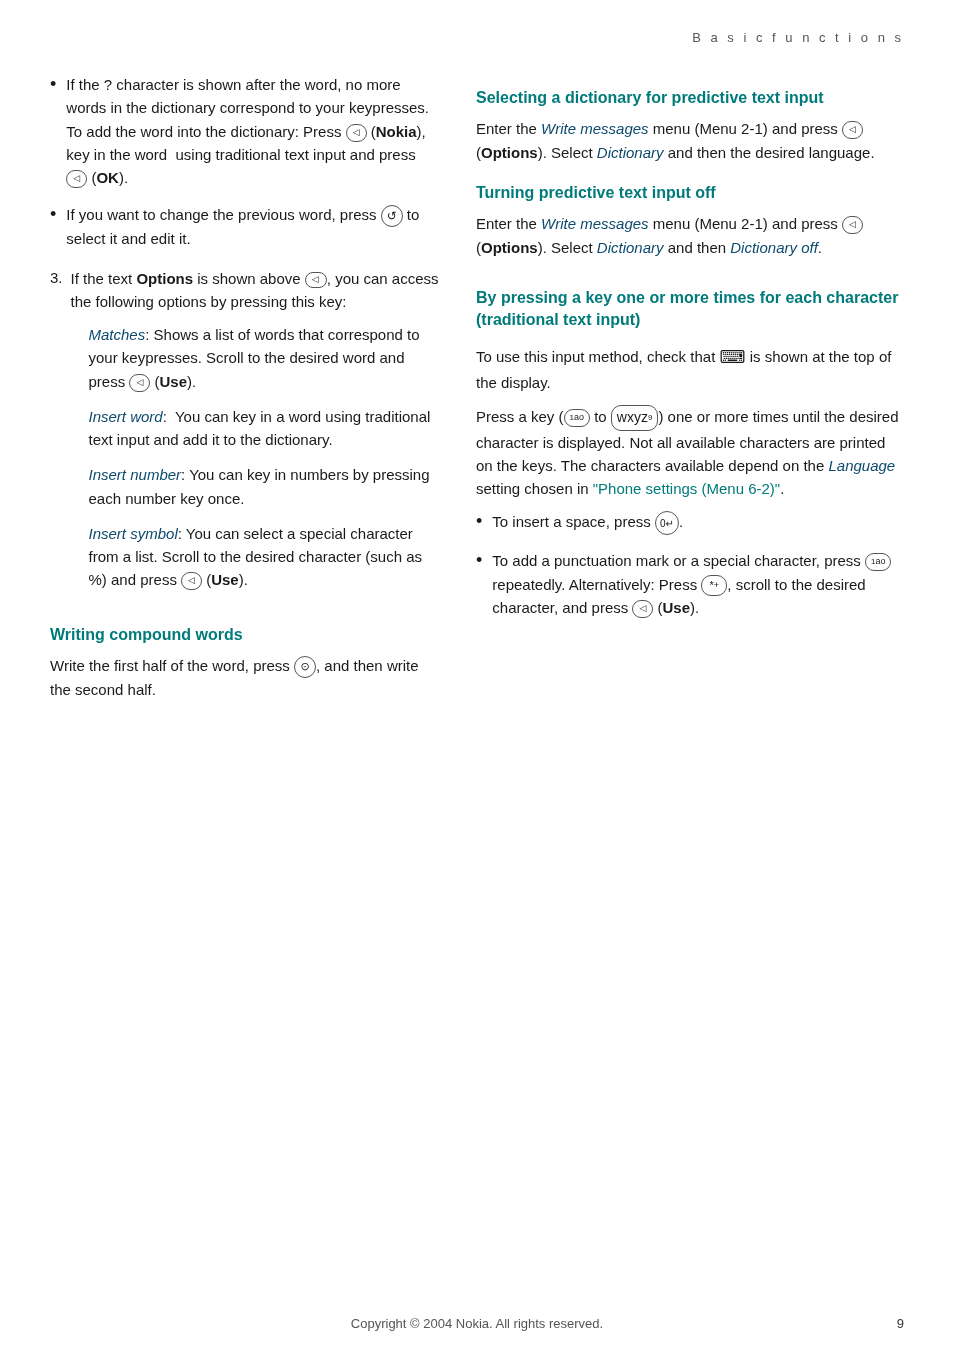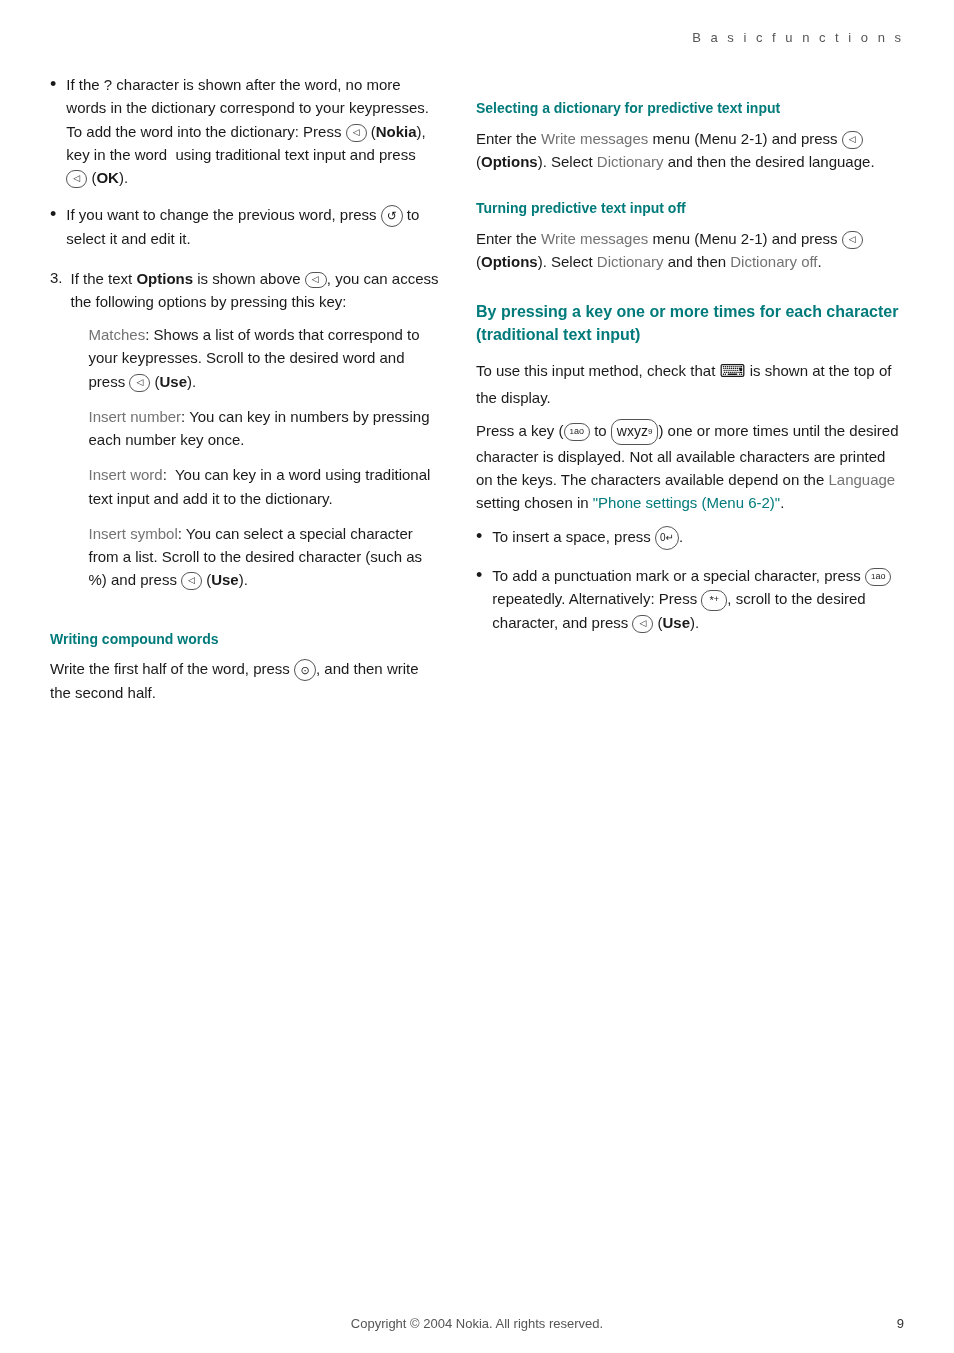--- a/index.html
+++ b/index.html
@@ -76,33 +76,34 @@
     .sub-items {
       margin-left: 18px;
       margin-top: 10px;
     }
     .sub-item {
       margin-bottom: 12px;
       line-height: 1.55;
     }
     .teal-heading {
       color: #007a7a;
-      font-size: 14px;
+      font-size: 16px;
       font-weight: bold;
       line-height: 1.4;
       margin-bottom: 8px;
-      margin-top: 26px;
+      margin-top: 14px;
     }
     .teal-heading.large {
       font-size: 16px;
       margin-top: 28px;
       margin-bottom: 12px;
     }
     .italic-teal {
-      color: #737373;
+      font-style: italic;
+      color: #0c4a6e;
     }
     .bold-text {
       font-weight: bold;
     }
     .teal-link {
       color: #007a7a;
     }
     .btn-menu {
       display: inline-flex;
       align-items: center;
@@ -206,24 +207,24 @@
                 <span class="arrow" style="font-size:9px;">◁</span>
               </span>, you can access the following options by pressing this key:
 
             <div class="sub-items">
               <div class="sub-item">
                 <span class="italic-teal">Matches</span>: Shows a list of words that correspond to your keypresses. Scroll to the desired word and press <span class="btn-menu">
                     <span class="arrow">◁</span>
                   </span> (<span class="bold-text">Use</span>).
               </div>
               <div class="sub-item">
-                <span class="italic-teal">Insert number</span>: You can key in numbers by pressing each number key once.
+                <span class="italic-teal">Insert word</span>:&nbsp; You can key in a word using traditional text input and add it to the dictionary.
               </div>
               <div class="sub-item">
-                <span class="italic-teal">Insert word</span>:&nbsp; You can key in a word using traditional text input and add it to the dictionary.
+                <span class="italic-teal">Insert number</span>: You can key in numbers by pressing each number key once.
               </div>
               <div class="sub-item">
                 <span class="italic-teal">Insert symbol</span>: You can select a special character from a list. Scroll to the desired character (such as %) and press <span class="btn-menu">
                     <span class="arrow">◁</span>
                   </span> (<span class="bold-text">Use</span>).
               </div>
             </div>
           </span>
         </li>
       </ol>

